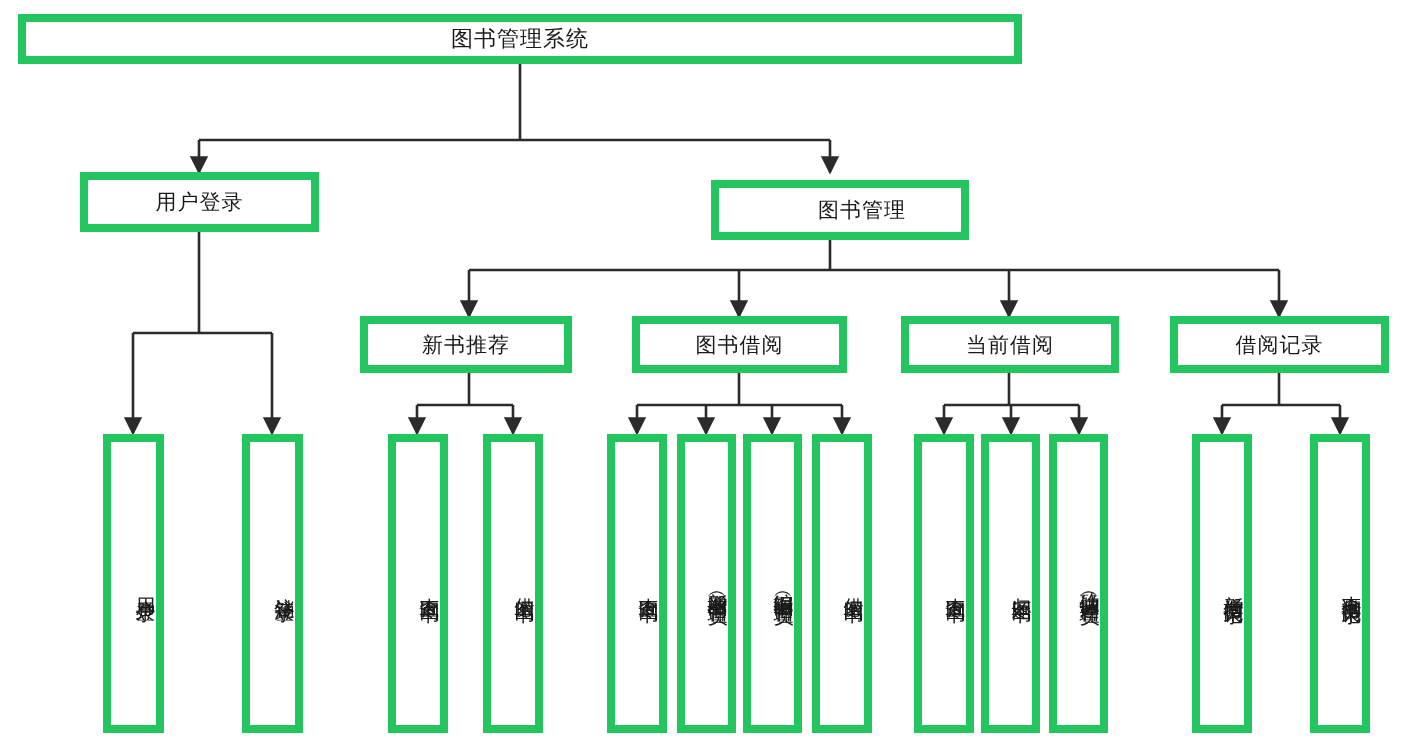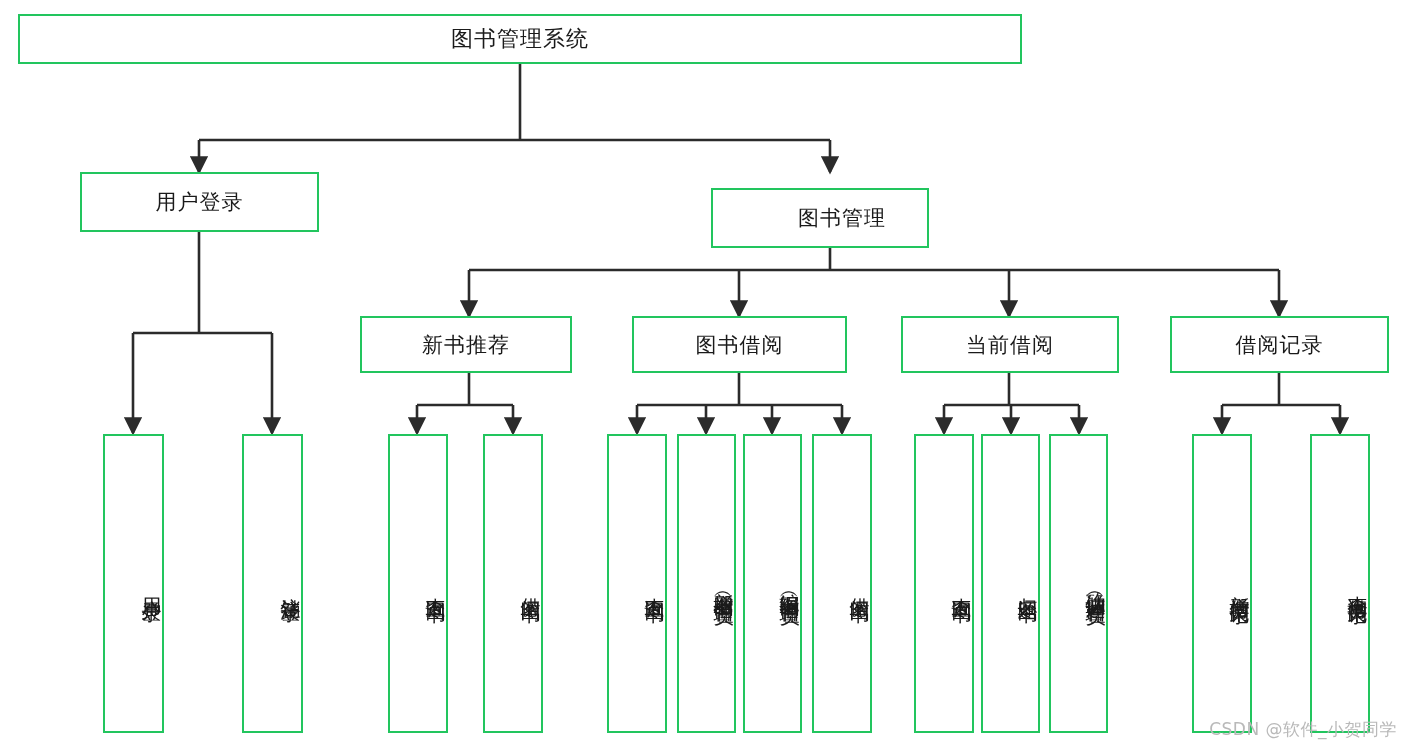--- a/index.html
+++ b/index.html
@@ -22,21 +22,21 @@
     left: 0;
     top: 0;
     width: 1405px;
     height: 747px;
     pointer-events: none;
   }
   .node {
     position: absolute;
     box-sizing: border-box;
     background: #ffffff;
-    border: 2px solid #22c55e;
+    border: 8px solid #22c55e;
     display: flex;
     align-items: center;
     justify-content: center;
     color: #1a1a1a;
     z-index: 2;
   }
   .node-h {
     font-size: 21px;
     letter-spacing: 1px;
     white-space: nowrap;
@@ -121,21 +121,21 @@
       <path d="M 1279 373 L 1279 405"></path>
       <path d="M 1222 405 L 1340 405"></path>
       <path d="M 1222 405 L 1222 433" marker-end="url(#arrow)"></path>
       <path d="M 1340 405 L 1340 433" marker-end="url(#arrow)"></path>
     </g>
   </svg>
 
   <div class="node node-root" style="left:18px; top:14px; width:1004px; height:50px;">图书管理系统</div>
 
   <div class="node node-h" style="left:80px; top:172px; width:239px; height:60px;">用户登录</div>
-  <div class="node node-h" style="left:711px; top:188px; width:218px; height:60px;padding-left:44px;">图书管理</div>
+  <div class="node node-h" style="left:711px; top:180px; width:258px; height:60px;padding-left:44px;">图书管理</div>
 
   <div class="node node-h" style="left:360px; top:316px; width:212px; height:57px;">新书推荐</div>
   <div class="node node-h" style="left:901px; top:316px; width:218px; height:57px;">当前借阅</div>
   <div class="node node-h" style="left:632px; top:316px; width:215px; height:57px;">图书借阅</div>
   <div class="node node-h" style="left:1170px; top:316px; width:219px; height:57px;">借阅记录</div>
 
   <div class="node node-v" style="left:103px; top:434px; width:61px; height:299px;">用户登录</div>
   <div class="node node-v" style="left:242px; top:434px; width:61px; height:299px;">注销登录</div>
 
   <div class="node node-v" style="left:388px; top:434px; width:60px; height:299px;">查询图书</div>
@@ -146,14 +146,13 @@
   <div class="node node-v" style="left:743px; top:434px; width:59px; height:299px;">编辑图书（管理员）</div>
   <div class="node node-v" style="left:812px; top:434px; width:60px; height:299px;">借阅图书</div>
 
   <div class="node node-v" style="left:914px; top:434px; width:60px; height:299px;">查询图书</div>
   <div class="node node-v" style="left:981px; top:434px; width:59px; height:299px;">归还图书</div>
   <div class="node node-v" style="left:1049px; top:434px; width:59px; height:299px;">确认归还（管理员）</div>
 
   <div class="node node-v" style="left:1192px; top:434px; width:60px; height:299px;">新增借阅记录</div>
   <div class="node node-v" style="left:1310px; top:434px; width:60px; height:299px;">查询借阅记录</div>
 
-  <div class="watermark">CSDN @软件_小贺同学</div>
 </div>
 
 </body></html>

